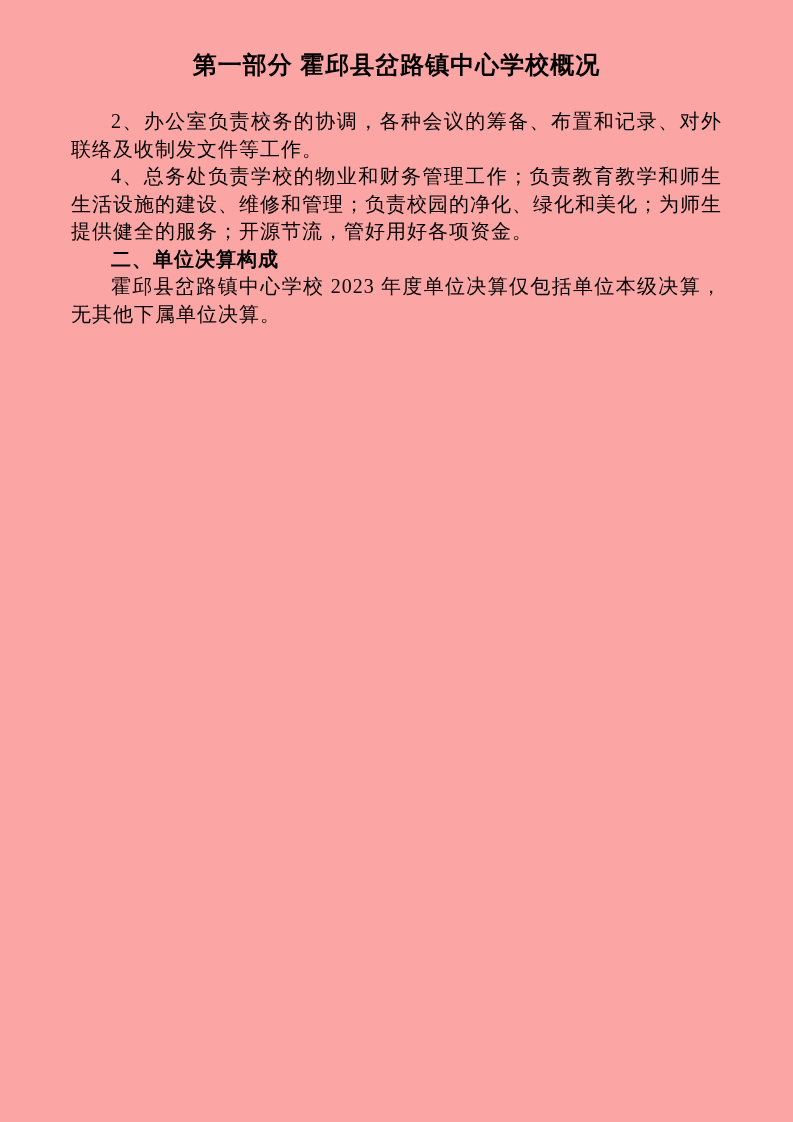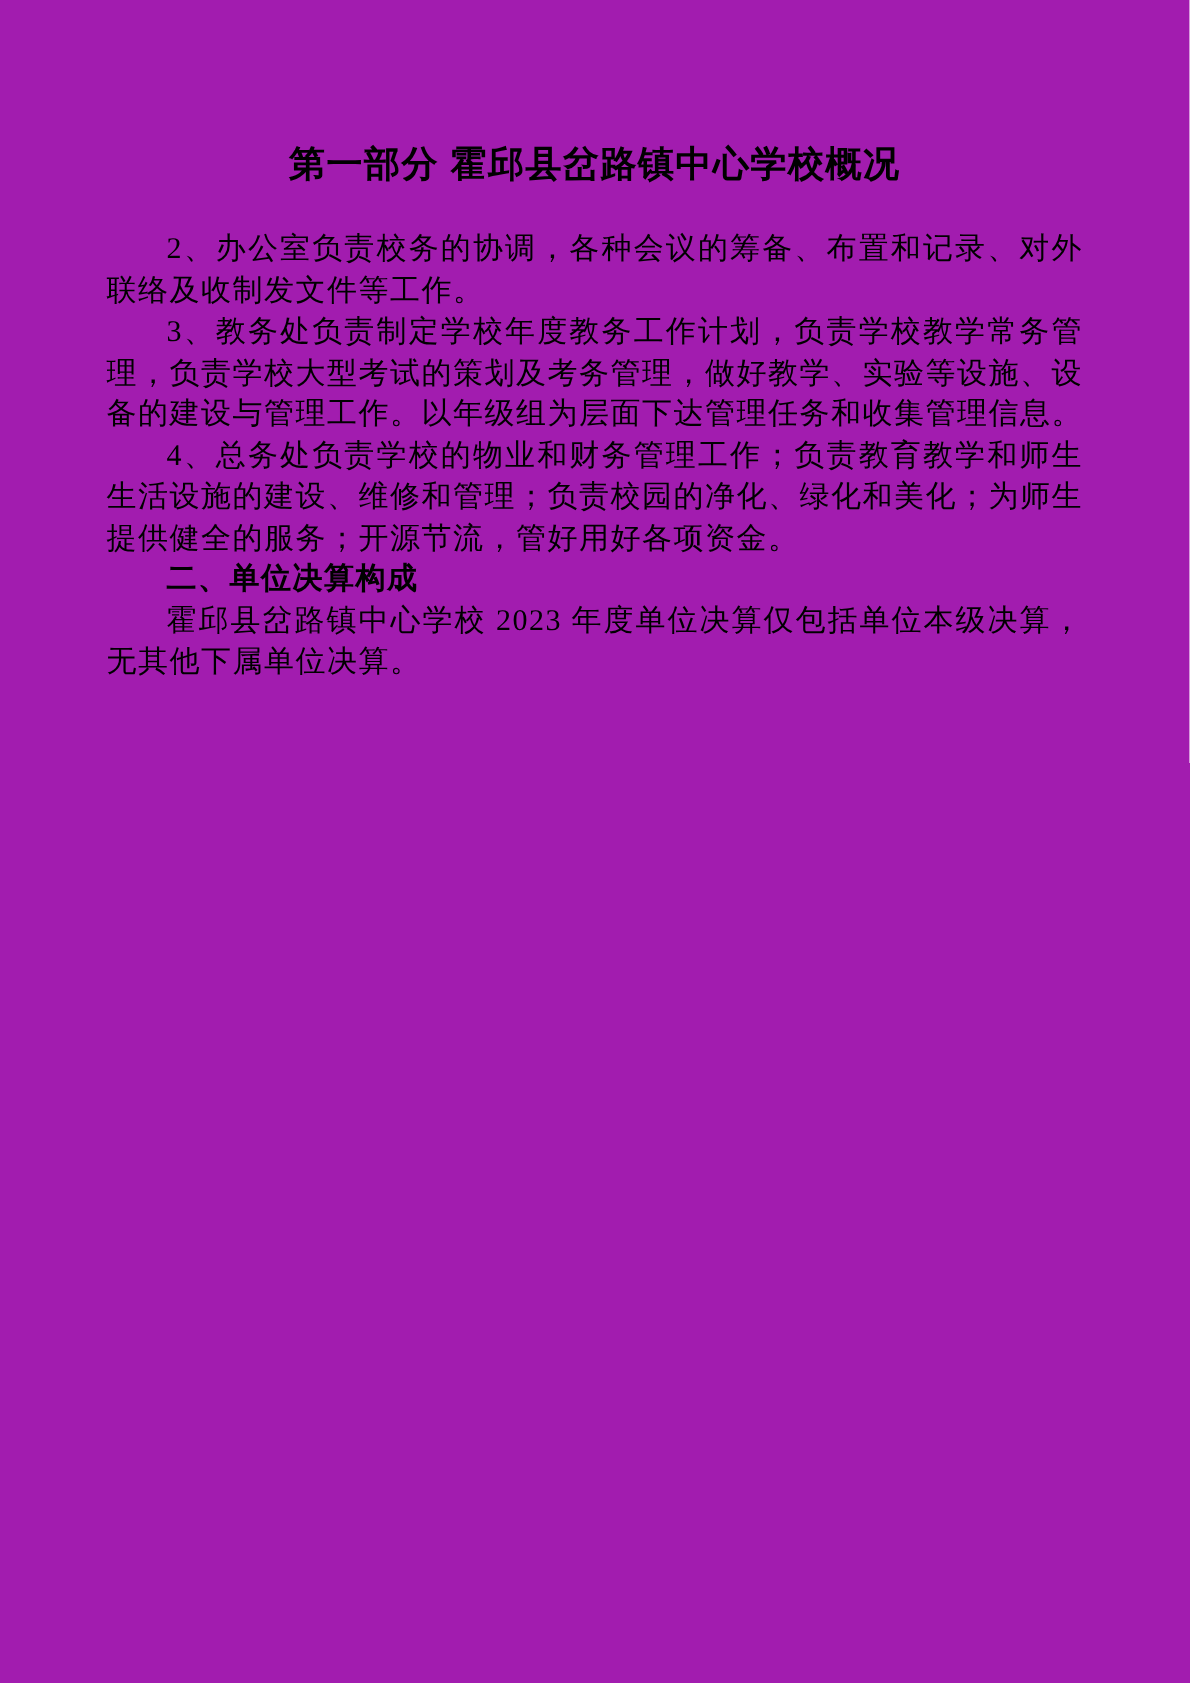--- a/index.html
+++ b/index.html
@@ -5,24 +5,24 @@
   html, body {
     margin: 0;
     padding: 0;
     background: #ffffff;
   }
   .page {
     position: relative;
     width: 793px;
     height: 1122px;
     margin: 0 auto;
-    background: #a21caf;
+    background: #fca5a5;
     color: #000000;
     box-sizing: border-box;
-    padding: 93px 71px 0 71px;
+    padding: 48px 71px 0 71px;
     overflow: hidden;
     font-family: "Liberation Serif", "DejaVu Serif", serif;
   }
   .doc-title {
     font-family: "Liberation Sans", "DejaVu Sans", sans-serif;
     font-weight: bold;
     font-size: 24px;
     line-height: 34px;
     letter-spacing: 1px;
     text-align: center;
@@ -55,21 +55,20 @@
 <div class="page">
 
   <h1 class="doc-title">第一部分 霍邱县岔路镇中心学校概况</h1>
 
   <div class="doc-body">
 
 
 
     <p class="body-paragraph">2、办公室负责校务的协调，各种会议的筹备、布置和记录、对外联络及收制发文件等工作。</p>
 
-    <p class="body-paragraph">3、教务处负责制定学校年度教务工作计划，负责学校教学常务管理，负责学校大型考试的策划及考务管理，做好教学、实验等设施、设备的建设与管理工作。以年级组为层面下达管理任务和收集管理信息。</p>
 
     <p class="body-paragraph">4、总务处负责学校的物业和财务管理工作；负责教育教学和师生生活设施的建设、维修和管理；负责校园的净化、绿化和美化；为师生提供健全的服务；开源节流，管好用好各项资金。</p>
 
 
     <h2 class="section-heading">二、单位决算构成</h2>
 
     <p class="body-paragraph">霍邱县岔路镇中心学校 2023 年度单位决算仅包括单位本级决算，无其他下属单位决算。</p>
 
   </div>
 </div>

